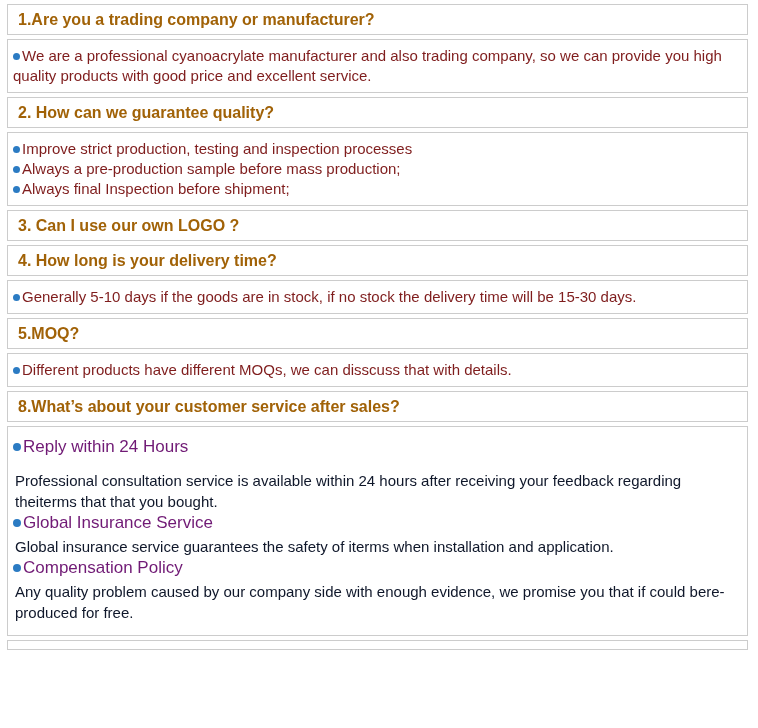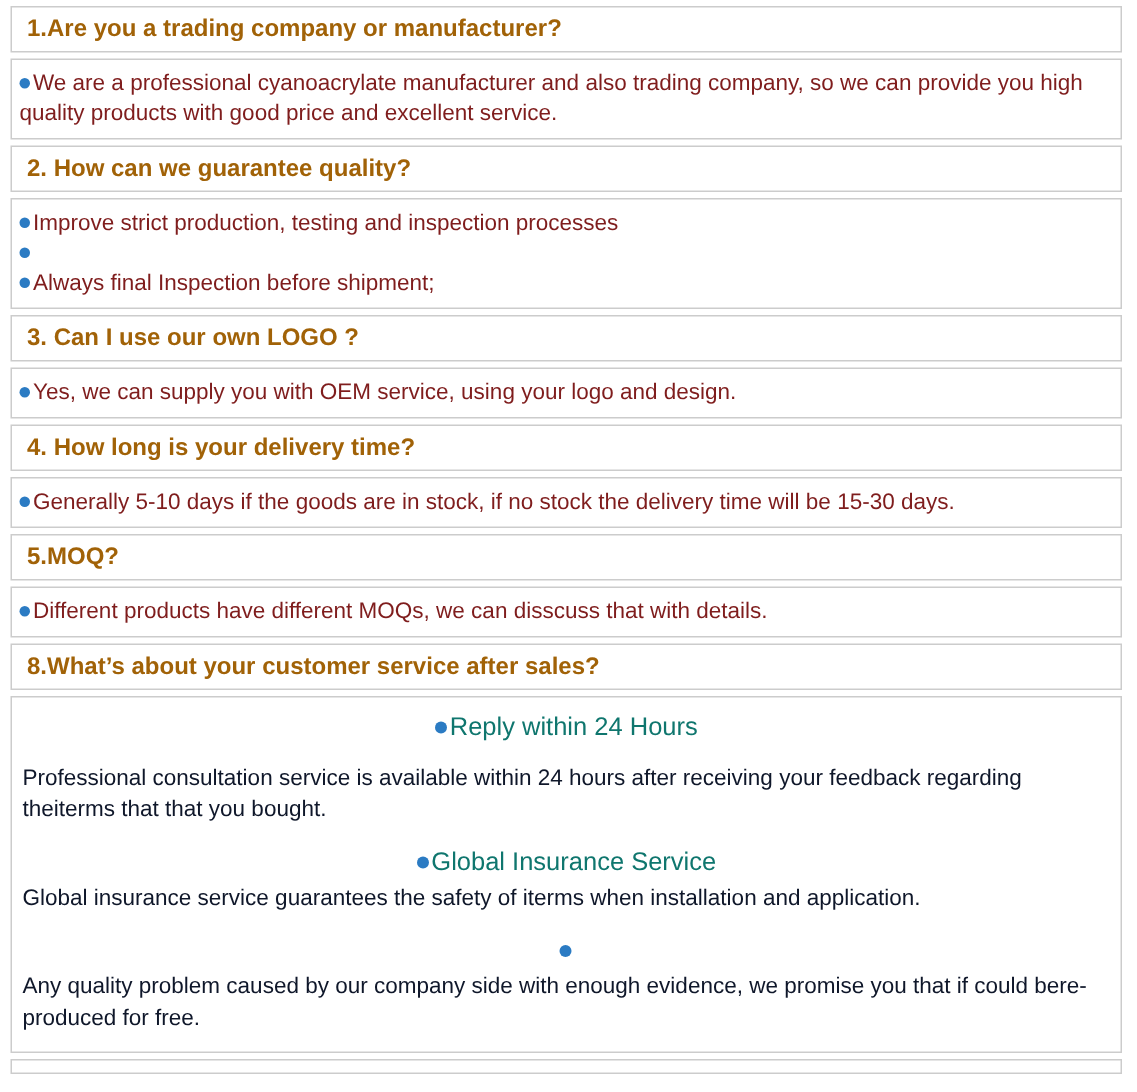--- a/index.html
+++ b/index.html
@@ -54,35 +54,34 @@
   .bullet-lg {
     width: 8px;
     height: 8px;
   }
   .svc-box {
     padding: 9px 5px 12px 5px;
   }
   .svc-title-line {
     font-size: 17px;
     line-height: 22px;
-    color: #0f766e;
-    text-align: center;
+    color: #701a75;
   }
   .svc-desc {
     font-size: 15px;
     line-height: 21px;
     color: #0f172a;
     margin-top: 2px;
     padding-left: 2px;
   }
   .svc-desc.first-gap {
     margin-top: 12px;
   }
   .svc-block + .svc-block {
-    margin-top: 14px;
+    margin-top: 0;
   }
   .footer-box {
     padding: 4px 10px;
   }
 </style>
 </head>
 <body>
 
 <div class="panel">
 
@@ -91,29 +90,26 @@
   </div>
   <div class="box a-box">
     <div class="a-line"><span class="bullet"></span><span>We are a professional cyanoacrylate manufacturer and also trading company, so we can provide you high quality products with good price and excellent service.</span></div>
   </div>
 
   <div class="box q-box">
     <div class="q-text">2. How can we guarantee quality?</div>
   </div>
   <div class="box a-box">
     <div class="a-line"><span class="bullet"></span><span>Improve strict production, testing and inspection processes</span></div>
-    <div class="a-line"><span class="bullet"></span></div>
+    <div class="a-line"><span class="bullet"></span><span>Always a pre-production sample before mass production;</span></div>
     <div class="a-line"><span class="bullet"></span><span>Always final Inspection before shipment;</span></div>
   </div>
 
   <div class="box q-box">
     <div class="q-text">3. Can I use our own LOGO ?</div>
-  </div>
-  <div class="box a-box">
-    <div class="a-line"><span class="bullet"></span><span>Yes, we can supply you with OEM service, using your logo and design.</span></div>
   </div>
 
   <div class="box q-box">
     <div class="q-text">4. How long is your delivery time?</div>
   </div>
   <div class="box a-box">
     <div class="a-line"><span class="bullet"></span><span>Generally 5-10 days if the goods are in stock, if no stock the delivery time will be 15-30 days.</span></div>
   </div>
 
   <div class="box q-box">
@@ -129,21 +125,21 @@
   <div class="box svc-box">
     <div class="svc-block">
       <div class="svc-title-line"><span class="bullet bullet-lg"></span><span>Reply within 24 Hours</span></div>
       <div class="svc-desc first-gap">Professional consultation service is available within 24 hours after receiving your feedback regarding theiterms that that you bought.</div>
     </div>
     <div class="svc-block">
       <div class="svc-title-line"><span class="bullet bullet-lg"></span><span>Global Insurance Service</span></div>
       <div class="svc-desc">Global insurance service guarantees the safety of iterms when installation and application.</div>
     </div>
     <div class="svc-block">
-      <div class="svc-title-line"><span class="bullet bullet-lg"></span></div>
+      <div class="svc-title-line"><span class="bullet bullet-lg"></span><span>Compensation Policy</span></div>
       <div class="svc-desc">Any quality problem caused by our company side with enough evidence, we promise you that if could bere-produced for free.</div>
     </div>
   </div>
 
   <div class="box footer-box">
     
   </div>
 
 </div>
 

